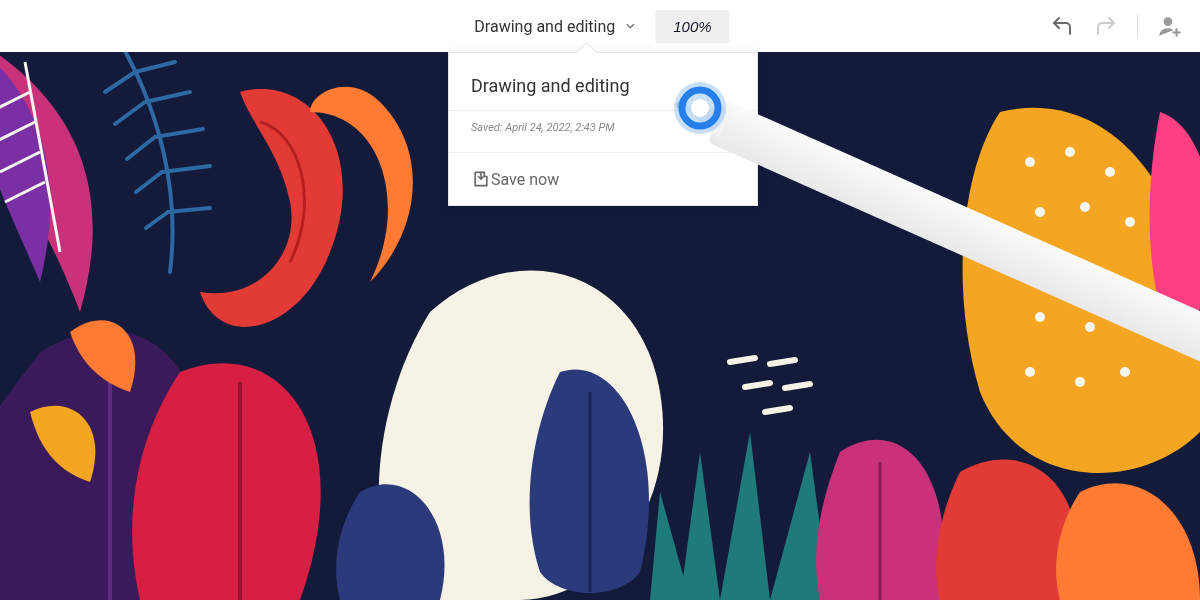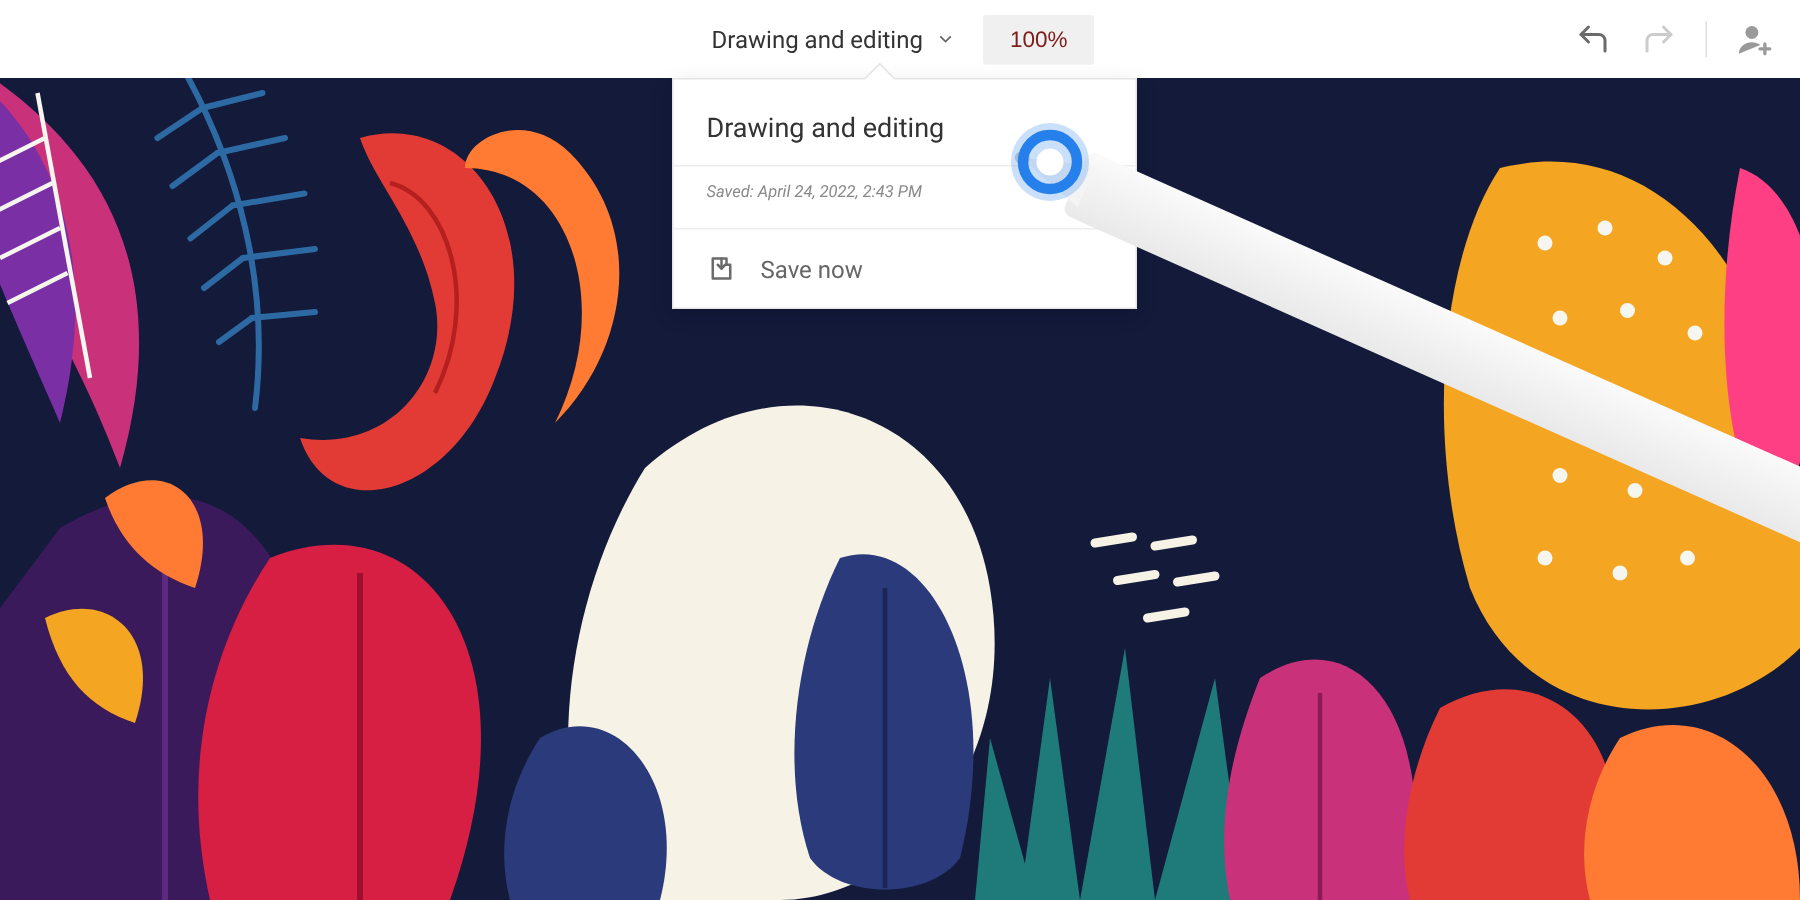--- a/index.html
+++ b/index.html
@@ -38,23 +38,24 @@
   }
   .chevron {
     width: 14px;
     height: 14px;
   }
   .zoom-btn {
     background: #f0f0f0;
     border: none;
     padding: 8px 18px;
     font-size: 15px;
-    color: #7f1d1d;
+    color: #0f172a;
     border-radius: 2px;
     cursor: pointer;
+    font-style: italic;
   }
   .toolbar-right {
     position: absolute;
     right: 18px;
     display: flex;
     align-items: center;
     gap: 18px;
   }
   .icon-btn {
     width: 26px;
@@ -115,21 +116,20 @@
   .popover-saved {
     padding: 10px 22px 18px 22px;
     font-size: 11px;
     font-style: italic;
     color: #8a8a8a;
     border-bottom: 1px solid #eee;
   }
   .popover-row {
     display: flex;
     align-items: center;
-    gap: 16px;
     padding: 16px 22px;
     font-size: 16px;
     color: #666;
     cursor: pointer;
   }
   .popover-row .picon {
     width: 20px;
     height: 20px;
     color: #6b6b6b;
   }

